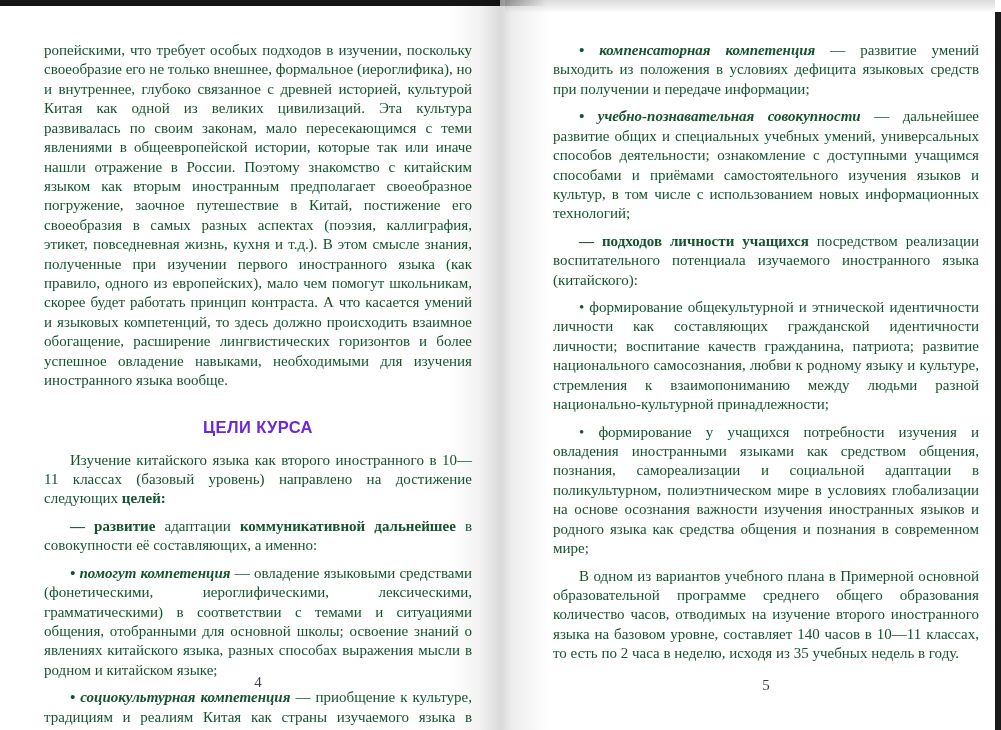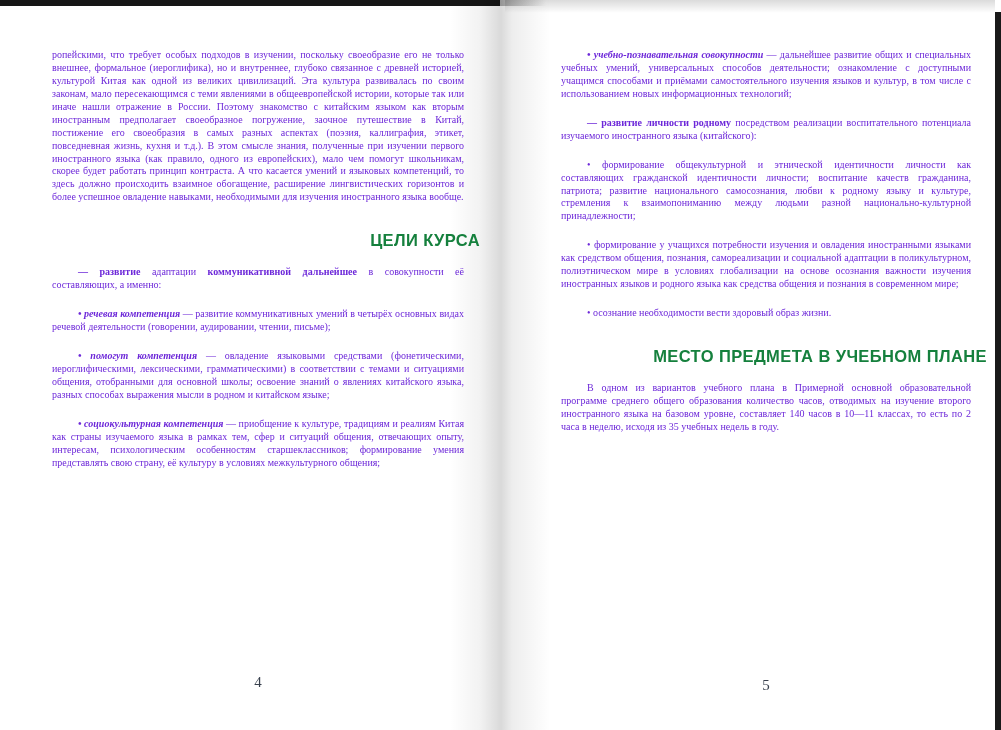--- a/index.html
+++ b/index.html
@@ -42,34 +42,34 @@
       rgba(0,0,0,0.05) 30%,
       rgba(0,0,0,0.13) 47%,
       rgba(0,0,0,0.15) 51%,
       rgba(0,0,0,0.07) 62%,
       rgba(0,0,0,0) 100%);
   }
   .page { position: absolute; top: 33px; }
   .page-left  { left: 36px;  width: 444px; }
   .page-right { left: 545px; width: 442px; }
   .page-content p.para {
-    margin: 16px;
-    font-size: 10px;
+    margin: 8px;
+    font-size: 15px;
     line-height: 1.295;
     text-align: justify;
-    color: #6d28d9;
+    color: #14532d;
   }
   .page-content p.indent { text-indent: 26px; }
   .page-content h2.heading {
     font-family: "Liberation Sans", sans-serif;
     font-weight: 600;
     font-size: 16.5px;
     letter-spacing: 0.4px;
-    text-align: right;
-    color: #15803d;
+    text-align: center;
+    color: #6d28d9;
     margin: 27px 0 14px 0;
   }
   .s-n  { font-weight: normal; font-style: normal; }
   .s-b  { font-weight: bold;   font-style: normal; }
   .s-bi { font-weight: bold;   font-style: italic; }
   .page-num {
     position: absolute;
     font-size: 15px;
     text-align: center;
     color: #38404d;
@@ -84,34 +84,33 @@
   <div class="top-bar"></div>
   <div class="top-bar-fade"></div>
   <div class="right-bar"></div>
   <div class="top-shadow"></div>
   <div class="gutter-shadow"></div>
 
   <div class="page page-left">
     <div class="page-content">
         <p class="para"><span class="s-n">ропейскими, что требует особых подходов в изучении, поскольку своеобразие его не только внешнее, формальное (иероглифика), но и внутреннее, глубоко связанное с древней историей, культурой Китая как одной из великих цивилизаций. Эта культура развивалась по своим законам, мало пересекающимся с теми явлениями в общеевропейской истории, которые так или иначе нашли отражение в России. Поэтому знакомство с китайским языком как вторым иностранным предполагает своеобразное погружение, заочное путешествие в Китай, постижение его своеобразия в самых разных аспектах (поэзия, каллиграфия, этикет, повседневная жизнь, кухня и т.д.). В этом смысле знания, полученные при изучении первого иностранного языка (как правило, одного из европейских), мало чем помогут школьникам, скорее будет работать принцип контраста. А что касается умений и языковых компетенций, то здесь должно происходить взаимное обогащение, расширение лингвистических горизонтов и более успешное овладение навыками, необходимыми для изучения иностранного языка вообще.</span></p>
         <h2 class="heading">ЦЕЛИ КУРСА</h2>
+        <p class="para indent"><span class="s-n">Изучение китайского языка как второго иностранного в 10—11 классах (базовый уровень) направлено на достижение следующих </span><span class="s-b">целей:</span></p>
         <p class="para indent"><span class="s-b">— развитие</span><span class="s-n"> адаптации </span><span class="s-b">коммуникативной дальнейшее</span><span class="s-n"> в совокупности её составляющих, а именно:</span></p>
-        <p class="para indent"><span class="s-bi">• речевая компетенция</span><span class="s-n"> — развитие коммуникативных умений в четырёх основных видах речевой деятельности (говорении, аудировании, чтении, письме);</span></p>
         <p class="para indent"><span class="s-bi">• помогут компетенция</span><span class="s-n"> — овладение языковыми средствами (фонетическими, иероглифическими, лексическими, грамматическими) в соответствии с темами и ситуациями общения, отобранными для основной школы; освоение знаний о явлениях китайского языка, разных способах выражения мысли в родном и китайском языке;</span></p>
         <p class="para indent"><span class="s-bi">• социокультурная компетенция</span><span class="s-n"> — приобщение к культуре, традициям и реалиям Китая как страны изучаемого языка в рамках тем, сфер и ситуаций общения, отвечающих опыту, интересам, психологическим особенностям старшеклассников; формирование умения представлять свою страну, её культуру в условиях межкультурного общения;</span></p>
       </div>
   </div>
 
   <div class="page page-right">
     <div class="page-content">
+        <p class="para indent"><span class="s-bi">• компенсаторная компетенция</span><span class="s-n"> — развитие умений выходить из положения в условиях дефицита языковых средств при получении и передаче информации;</span></p>
         <p class="para indent"><span class="s-bi">• учебно-познавательная совокупности</span><span class="s-n"> — дальнейшее развитие общих и специальных учебных умений, универсальных способов деятельности; ознакомление с доступными учащимся способами и приёмами самостоятельного изучения языков и культур, в том числе с использованием новых информационных технологий;</span></p>
-        <p class="para indent"><span class="s-b">— развитие личности родному</span><span class="s-n"> посредством реализации воспитательного потенциала изучаемого иностранного языка (китайского):</span></p>
+        <p class="para indent"><span class="s-b">— подходов личности учащихся</span><span class="s-n"> посредством реализации воспитательного потенциала изучаемого иностранного языка (китайского):</span></p>
         <p class="para indent"><span class="s-n">• формирование общекультурной и этнической идентичности личности как составляющих гражданской идентичности личности; воспитание качеств гражданина, патриота; развитие национального самосознания, любви к родному языку и культуре, стремления к взаимопониманию между людьми разной национально-культурной принадлежности;</span></p>
         <p class="para indent"><span class="s-n">• формирование у учащихся потребности изучения и овладения иностранными языками как средством общения, познания, самореализации и социальной адаптации в поликультурном, полиэтническом мире в условиях глобализации на основе осознания важности изучения иностранных языков и родного языка как средства общения и познания в современном мире;</span></p>
-        <p class="para indent"><span class="s-n">• осознание необходимости вести здоровый образ жизни.</span></p>
-        <h2 class="heading">МЕСТО ПРЕДМЕТА В УЧЕБНОМ ПЛАНЕ</h2>
         <p class="para indent"><span class="s-n">В одном из вариантов учебного плана в Примерной основной образовательной программе среднего общего образования количество часов, отводимых на изучение второго иностранного языка на базовом уровне, составляет 140 часов в 10—11 классах, то есть по 2 часа в неделю, исходя из 35 учебных недель в году.</span></p>
       </div>
   </div>
 
   <div class="page-num page-num-left">4</div>
   <div class="page-num page-num-right">5</div>
 </div>
 
 </body></html>

